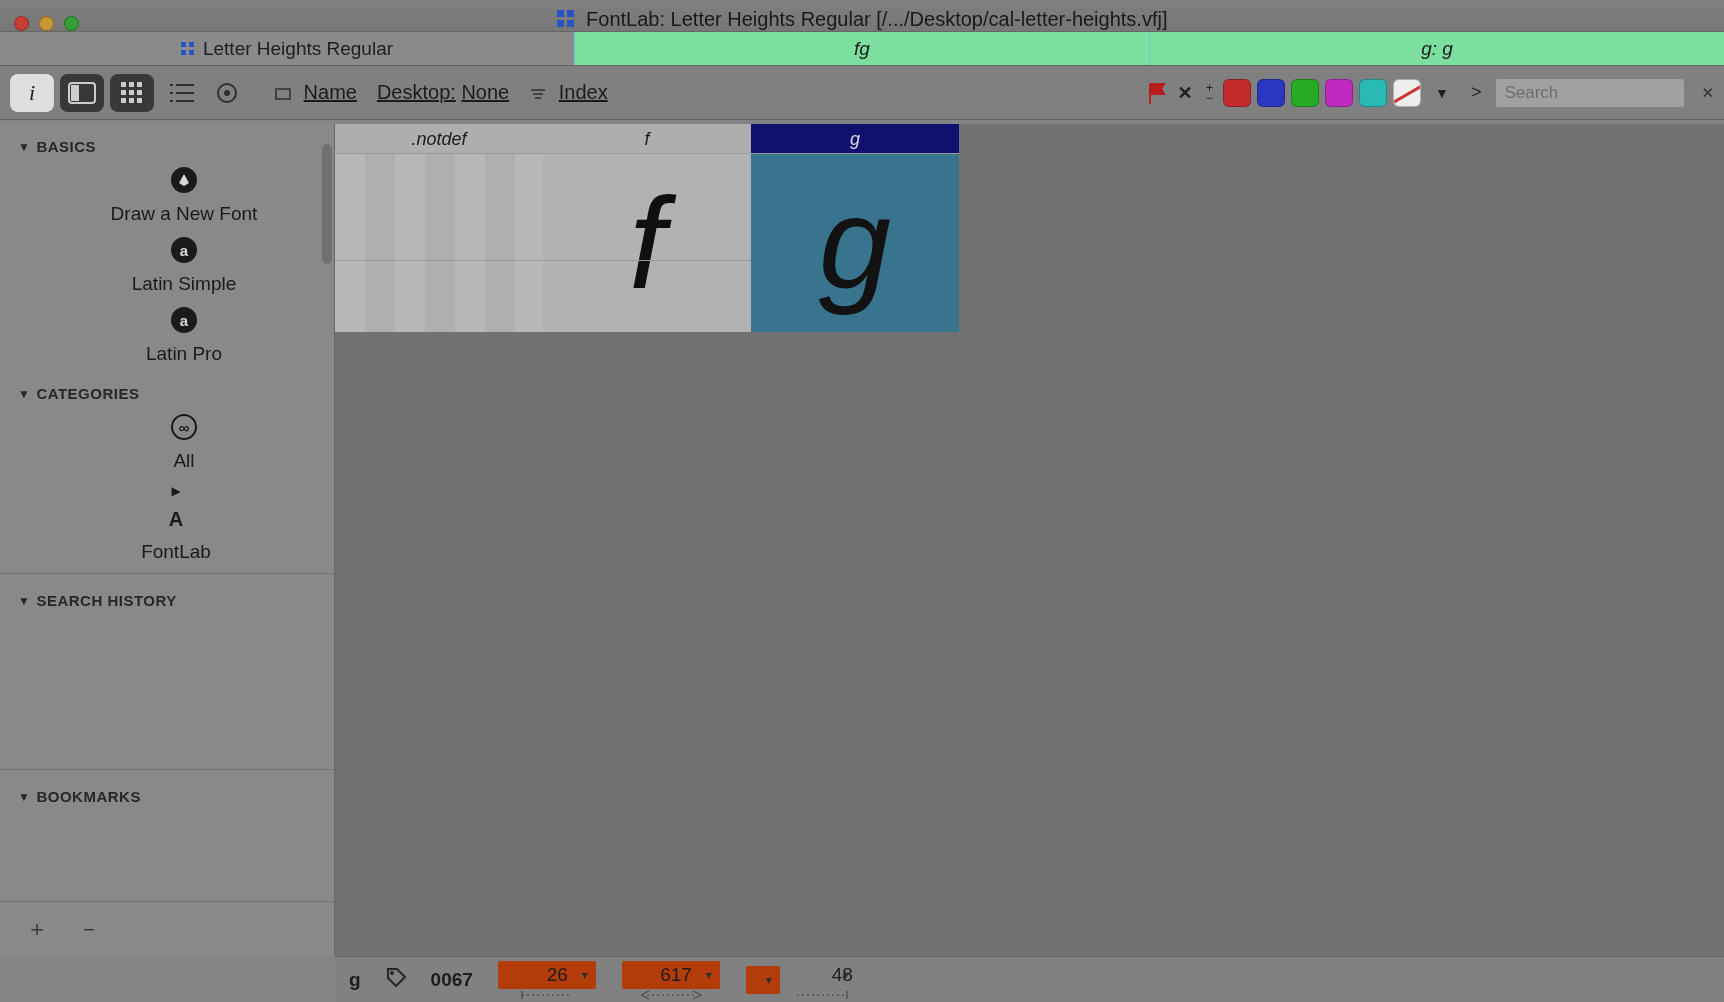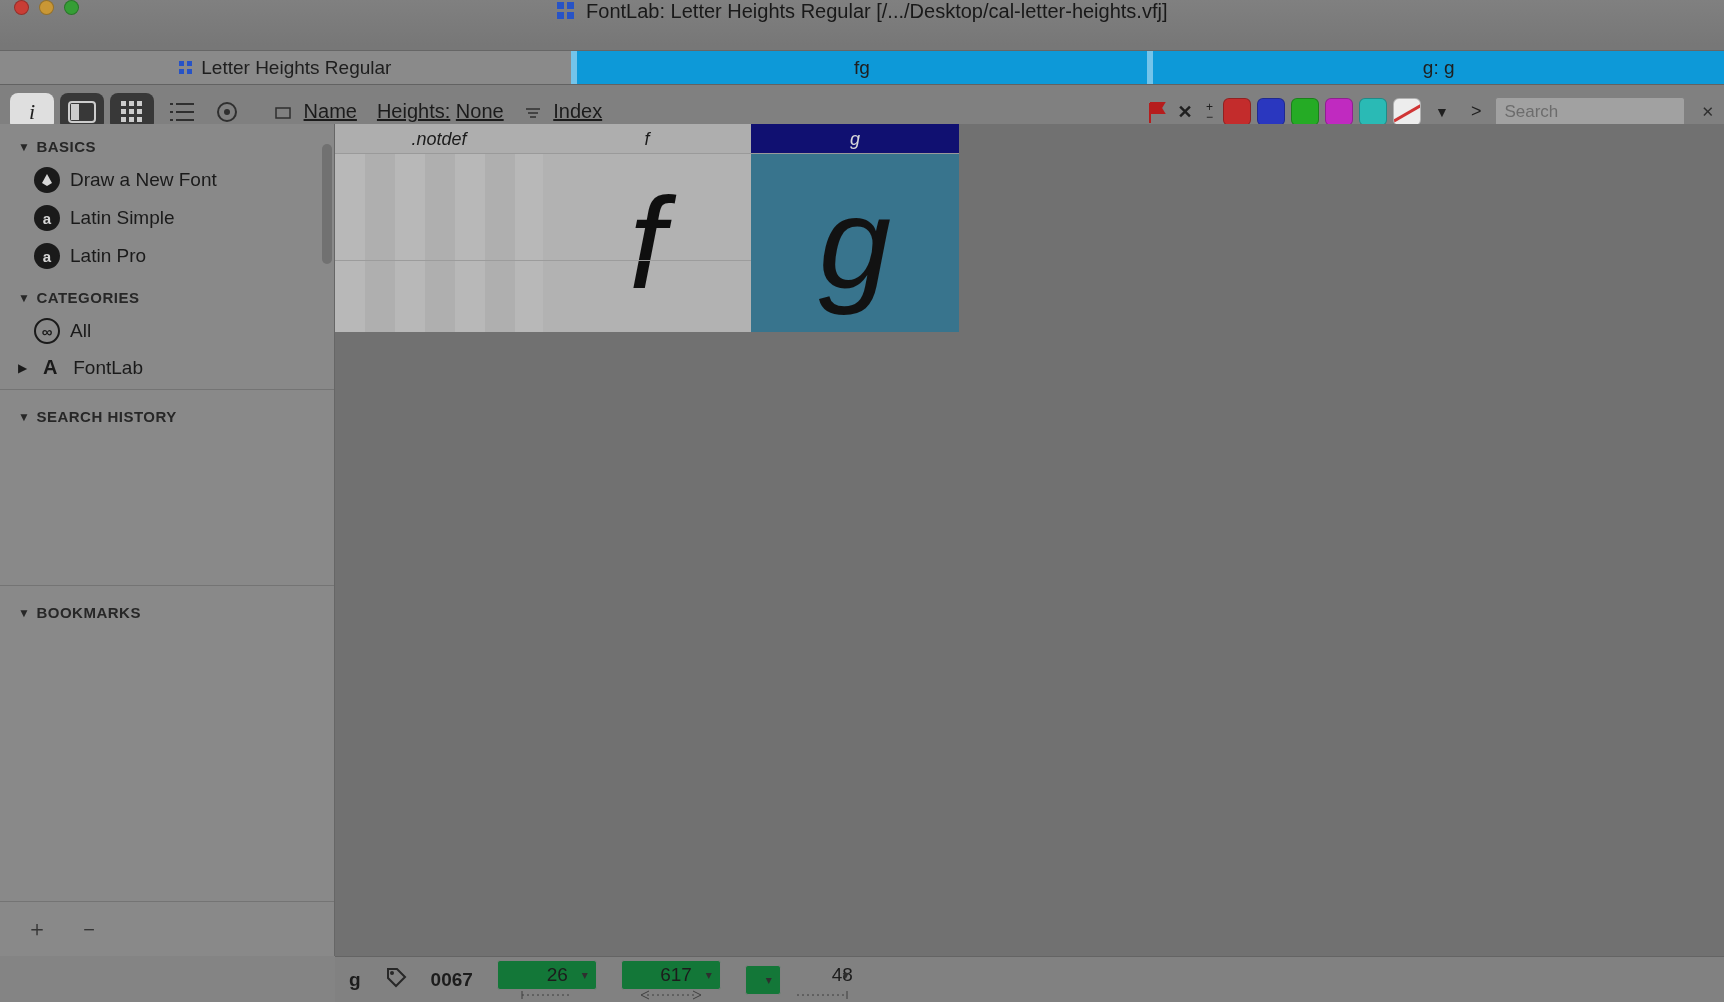--- a/index.html
+++ b/index.html
@@ -1,31 +1,31 @@
 <!DOCTYPE html>
 <html><head>
 <meta charset="utf-8">
 <style>
 * { margin: 0; padding: 0; box-sizing: border-box; font-family: -apple-system, "Helvetica Neue", Arial, sans-serif; }
 html, body { width: 1724px; height: 1002px; background: #8e8e8e; overflow: hidden; position: relative; }
 
 
-.title-bar { height: 51px; background: linear-gradient(#8a8a8a,#808080); display: flex; align-items: flex-start; position: relative; border-bottom: 1px solid #6e6e6e; }
+.title-bar { height: 32px; background: linear-gradient(#8a8a8a,#808080); display: flex; align-items: flex-end; position: relative; border-bottom: 1px solid #6e6e6e; }
 .traffic { display: flex; gap: 10px; margin-left: 14px; }
 .dot { width: 15px; height: 15px; border-radius: 50%; border: 1px solid rgba(0,0,0,.25); }
 .dot.r { background:#d9423a; } .dot.y { background:#d9a33a; } .dot.g { background:#3aaa3a; }
 .title { position:absolute; left:0; right:0; text-align:center; font-size:20px; color:#1b1b1b; pointer-events:none; }
 .title .sq { display:inline-block; vertical-align:-2px; margin-right:6px; }
 .sq svg { display:block; }
 
 
 .tabs { height: 34px; display:flex; border-bottom:1px solid #6a6a6a; }
 .tab { flex:1; display:flex; align-items:center; justify-content:center; font-size:19px; color:#222; position:relative; }
 .tab.active { background:#959595; }
-.tab.inactive { background:#0ea5e9; border-left:6px solid #7dd3fc; }
+.tab.inactive { background:#86efac; border-left:1px solid #7dd3fc;font-style:italic; }
 .tab .sq { margin-right:8px; }
 
 
 .toolbar { height: 54px; background:#8a8a8a; display:flex; align-items:center; padding:0 10px; border-bottom:1px solid #6a6a6a; position:relative; }
 .tb-btn { width:44px; height:38px; border-radius:8px; display:flex; align-items:center; justify-content:center; margin-right:6px; }
 .tb-btn.light { background:#f0f0f0; }
 .tb-btn.dark  { background:#3d3d3d; }
 .tb-btn svg { display:block; }
 .tb-sep { width:14px; }
 .tb-text { font-size:20px; color:#1e1e1e; margin:0 10px; white-space:nowrap; }
@@ -44,39 +44,39 @@
 .close-x { font-size:15px; color:#333; margin-left:10px; }
 
 
 .main { position:absolute; top:124px; bottom:46px; left:0; right:0; display:flex; }
 
 
 .sidebar { width:335px; background:#949494; display:flex; flex-direction:column; border-right:1px solid #6e6e6e; position:relative; }
 .side-scroll { position:absolute; right:2px; top:20px; width:10px; height:120px; background:#7a7a7a; border-radius:5px; }
 .sb-section { padding:14px 0 6px 18px; font-size:15px; letter-spacing:.5px; color:#2a2a2a; font-weight:600; display:flex; align-items:center; gap:6px; }
 .sb-section .caret { font-size:12px; }
-.sb-item { padding:6px 0 6px 34px; font-size:19px; color:#1d1d1d; display:flex; align-items:center; gap:10px; }
+.sb-item { padding:6px 0 6px 34px; font-size:19px; color:#1d1d1d; display:flex; align-items:center; gap:10px;flex-direction:column; }
 .circ { width:26px; height:26px; border-radius:50%; background:#1c1c1c; display:flex; align-items:center; justify-content:center; color:#e8e8e8; font-size:15px; font-weight:600; flex:0 0 26px; }
 .sb-divider { height:1px; background:#7d7d7d; margin:4px 0; }
 .sb-bottom { margin-top:auto; display:flex; gap:30px; padding:12px 26px; font-size:22px; color:#3a3a3a; border-top:1px solid #7d7d7d; }
 
 
 .grid { flex:1; background:#7a7a7a; position:relative; }
 .cells { display:flex;font-style:italic; }
 .cell { width:208px; height:208px; position:relative; background:#c0c0c0; }
 .cell .hdr { height:30px; line-height:30px; text-align:center; font-size:18px; background:#bcbcbc; border-bottom:1px solid #a6a6a6; color:#1e1e1e; }
 .cell .body { position:absolute; top:30px; bottom:0; left:0; right:0; display:flex; align-items:center; justify-content:center; font-size:130px; font-family: Georgia, serif; color:#111; }
 .cell.selected .hdr { background:#12127a; color:#eaeaea; }
 .cell.selected { background:#3d7d98; }
 .cell .stripes { position:absolute; top:30px; bottom:0; left:0; right:0; background: repeating-linear-gradient(90deg, #c6c6c6 0 30px, #bdbdbd 30px 60px); }
 .cell .mid { position:absolute; top:136px; left:0; right:0; height:1px; background:#a8a8a8; }
 
 
 .status { position:absolute; left:335px; right:0; bottom:0; height:46px; background:#8b8b8b; display:flex; align-items:center; padding:0 14px; border-top:1px solid #6c6c6c; font-size:19px; color:#1f1f1f; gap:24px; }
-.spin { width:100px; height:30px; background:#15803d; border:1px solid #8a8a8a; display:flex; align-items:center; justify-content:flex-end; padding:0 28px 0 8px; position:relative; border-radius:3px; }
+.spin { width:100px; height:30px; background:#c2410c; border:1px solid #8a8a8a; display:flex; align-items:center; justify-content:flex-end; padding:0 28px 0 8px; position:relative; border-radius:3px; }
 .spin::after { content:"▾"; position:absolute; right:8px; font-size:12px; color:#333; }
 .spin.narrow { width:36px; padding:0; justify-content:center; }
 .status .right { margin-left:auto; display:flex; align-items:center; gap:26px; }
 .slider { width:130px; height:4px; background:#6f6f6f; position:relative; border-radius:2px; }
 .slider .knob { position:absolute; top:-7px; left:38px; width:18px; height:18px; border-radius:50%; background:#2a5ad6; border:2px solid #dcdcdc; }
 .sq-outline { width:18px; height:18px; border:2px solid #2a2a2a; display:inline-block; }
 
 
 .dim { position:absolute; inset:0; background:rgba(0,0,0,.07); pointer-events:none; }
 
@@ -173,21 +173,21 @@
   <span class="tb-text">
     <span class="tb-mini">
         <svg width="14" height="14">
           <rect x="0" y="2" width="14" height="10" fill="none" stroke="#333" stroke-width="1.5"></rect>
         </svg>
       </span>
     <u>Name</u>
   </span>
 
   <span class="tb-text">
-    <u>Heights:</u>
+    <u>Desktop:</u>
     <span> </span>
     <u>None</u>
   </span>
 
   <span class="tb-text">
     <span class="tb-mini">
         <svg width="14" height="14">
           <g stroke="#333" stroke-width="1.5">
             <line x1="0" y1="3" x2="14" y2="3"></line>
             <line x1="2" y1="7" x2="12" y2="7"></line>

